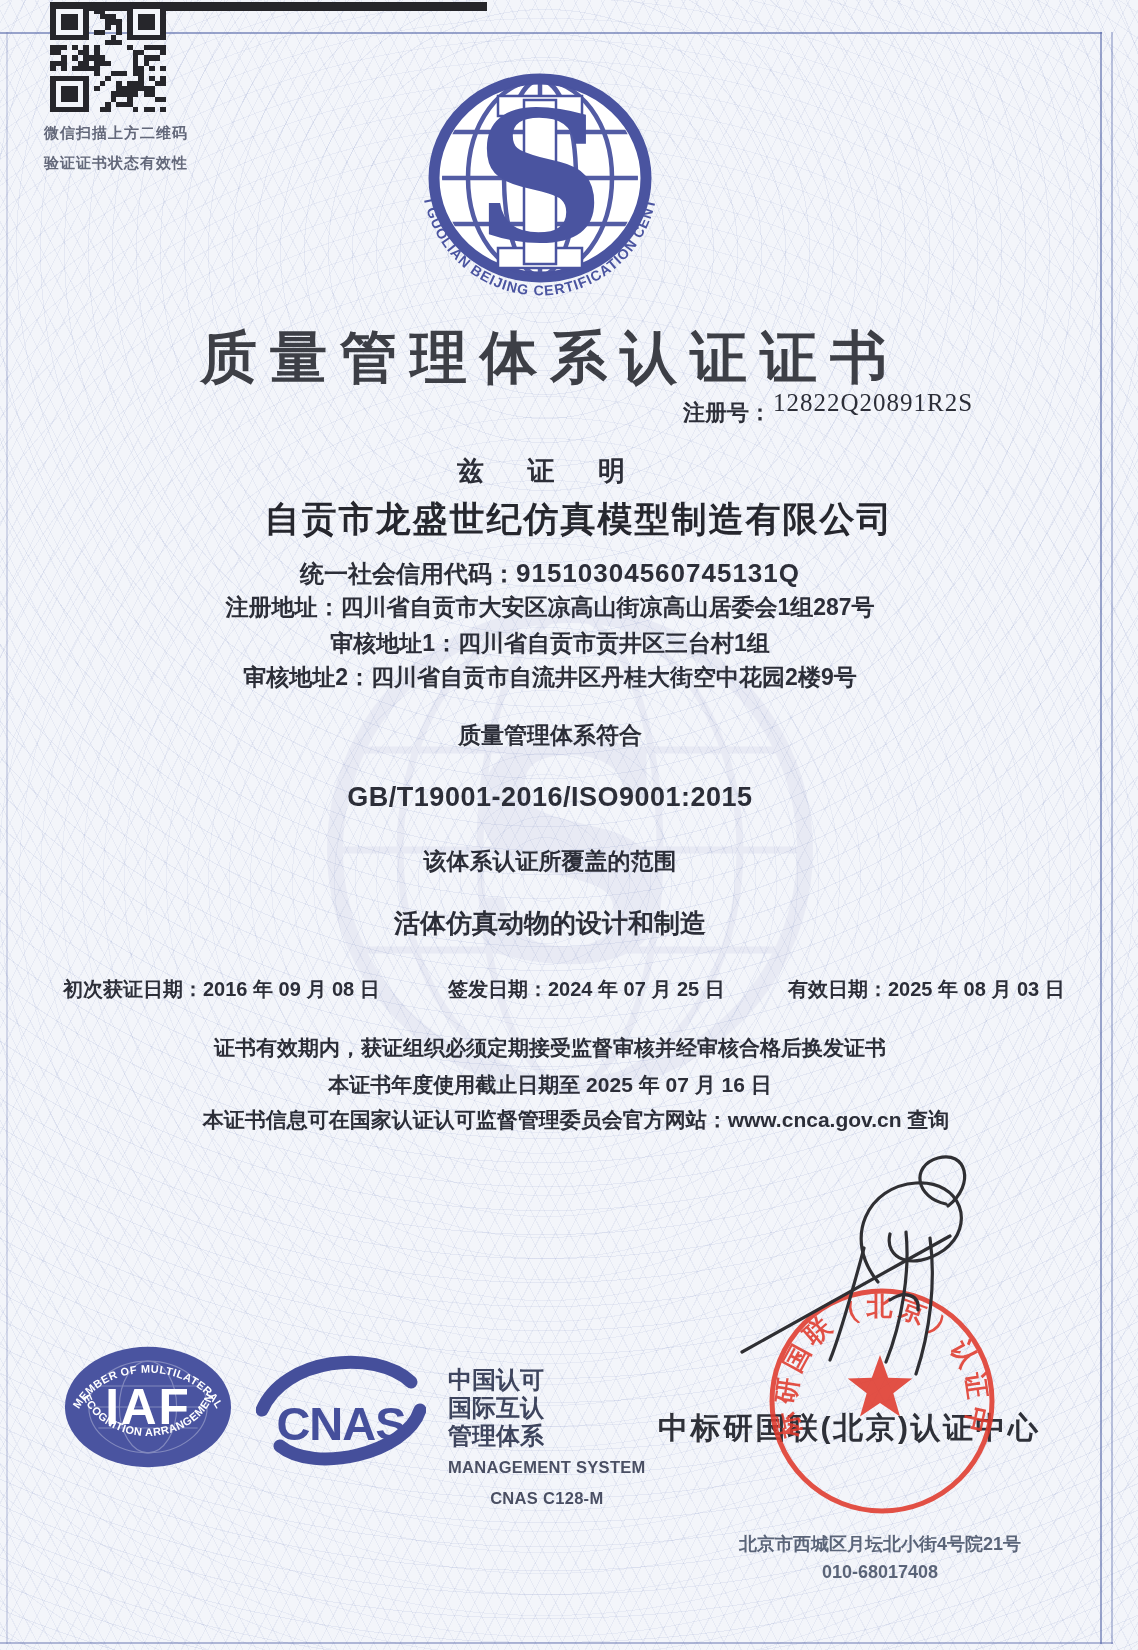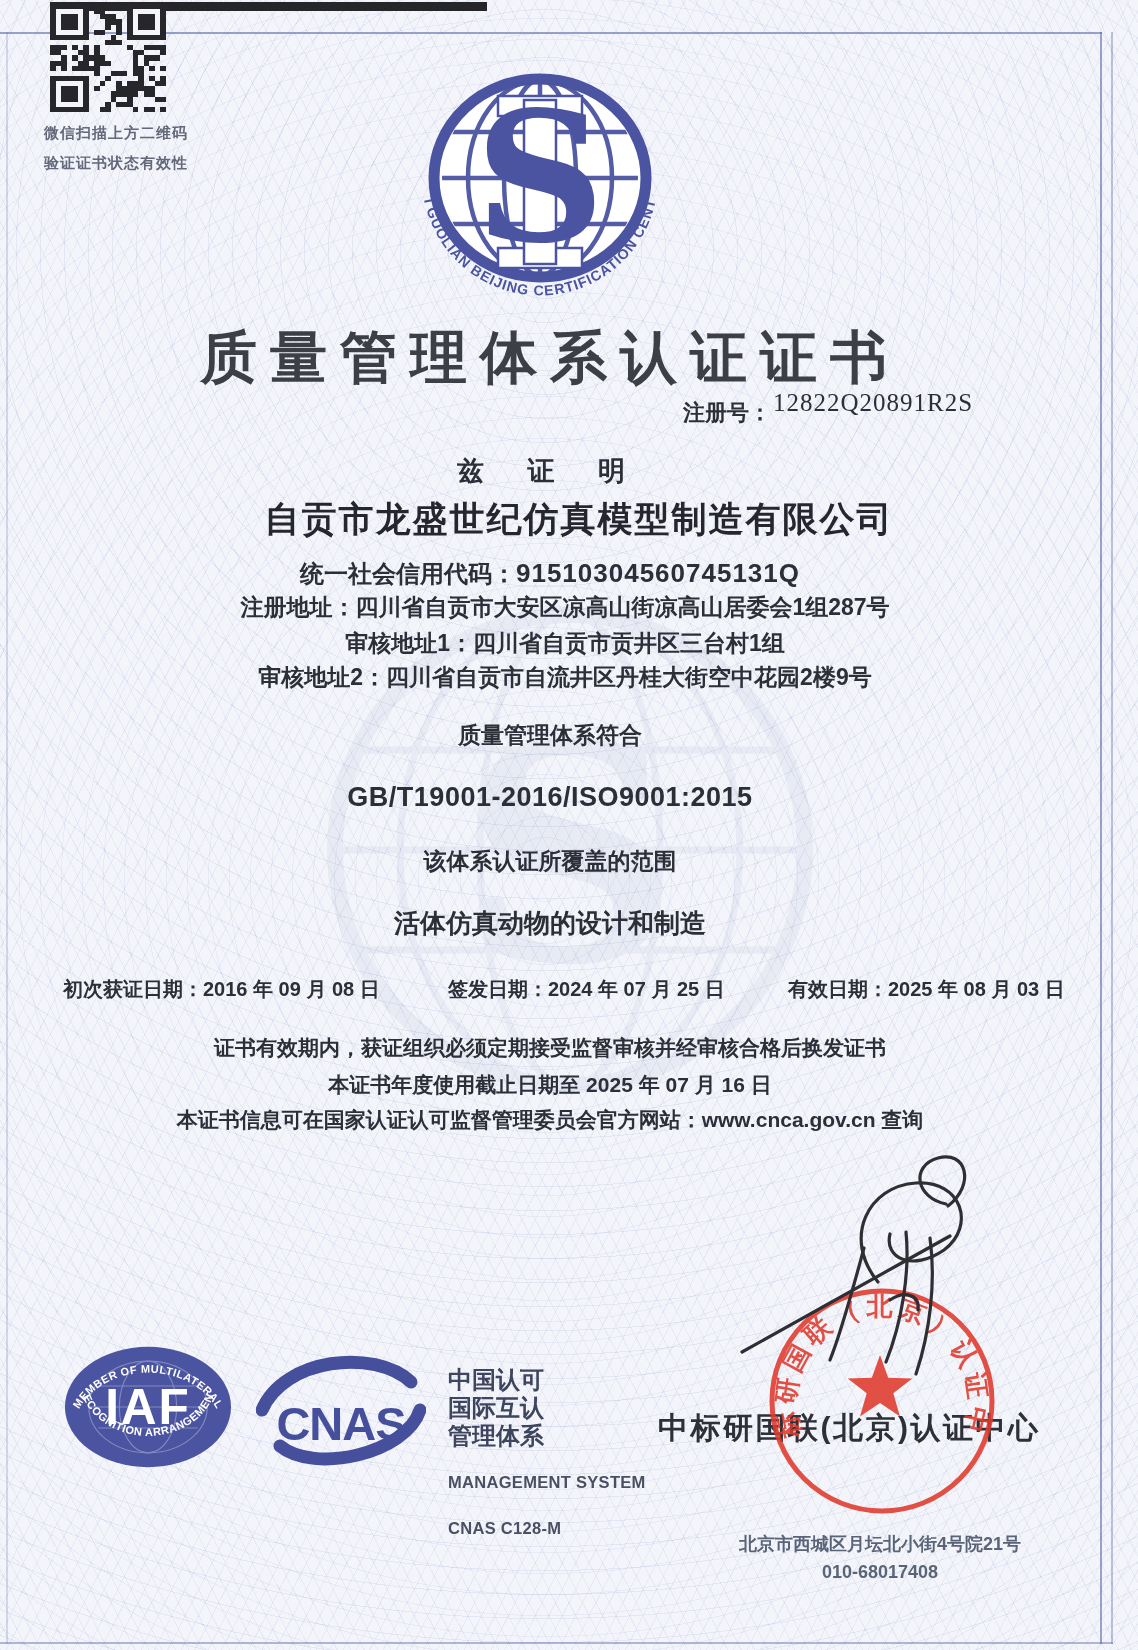--- a/index.html
+++ b/index.html
@@ -31,41 +31,41 @@
 
   .title{top:320px; font-size:57px; font-weight:700; letter-spacing:13px; color:#3d3f46;}
   .regno{left:683px; top:398px; display:flex; align-items:baseline;}
   .regno-label{font-size:22px; font-weight:700;}
   .regno-value{font-family:"Liberation Serif","DejaVu Serif",serif; font-size:25px;
     margin-left:2px; transform:translateY(-9px); letter-spacing:1px;}
   .certify{top:453px; font-size:27px; font-weight:700; letter-spacing:18px;}
   .company{top:496px; font-size:35px; font-weight:800; letter-spacing:2px; color:#26272e;margin-left:29px;}
   .credit{top:558px; font-size:24px; font-weight:700;}
   .credit-value{font-size:26px; letter-spacing:1px;}
-  .addr{font-size:23px; font-weight:600;padding-left:15px;}
+  .addr{font-size:23px; font-weight:600;}
   .a1{top:592px;} .a2{top:628px;} .a3{top:662px;}
   .conform{top:720px; font-size:23px; font-weight:700;}
   .standard{top:782px; font-size:27px; font-weight:700; letter-spacing:.5px;}
   .scope-head{top:846px; font-size:23px; font-weight:700;}
   .scope{top:906px; font-size:26px; font-weight:700;}
   .date-group{top:976px; font-size:20px; font-weight:700; white-space:nowrap;}
   .dg1{left:63px;} .dg2{left:448px;} .dg3{left:788px;}
   .note{font-size:21px; font-weight:700;}
-  .n1{top:1034px;} .n2{top:1071px;} .n3{top:1106px;}
+  .n1{top:1034px;} .n2{top:1071px;} .n3{top:1106px;padding-left:26px;}
 
   .signature{left:680px; top:1130px; width:320px; height:260px; z-index:7;}
   .stamp{left:762px; top:1281px; width:240px; height:240px; z-index:6; opacity:.88;}
   .certifier-name{left:658px; top:1408px; font-size:30px; font-weight:600;
     letter-spacing:2.5px; color:#2e3038; z-index:4; white-space:nowrap;}
 
   .iaf-logo{left:62px; top:1344px; width:172px; height:126px;}
   .cnas-logo{left:256px; top:1352px; width:170px; height:118px;}
   .cnas-text{left:448px; top:1366px; line-height:28px;}
   .cnas-cn{font-size:24px; font-weight:600; color:#3e455e;}
-  .cnas-en{font-size:16.5px; font-weight:700; color:#4a4f63; letter-spacing:.3px; margin-top:18px;}
+  .cnas-en{font-size:16.5px; font-weight:700; color:#4a4f63; letter-spacing:.3px; margin-top:3px;text-align:center;}
 
   .footer-address{left:700px; top:1530px; width:360px; text-align:center;
     font-size:18px; line-height:28px; color:#5a6478; font-weight:600;}
 
   .watermark{left:320px; top:600px; width:500px; height:500px; opacity:.06; z-index:0;}
   .z2{z-index:2;}
 </style>
 </head>
 <body>
 

